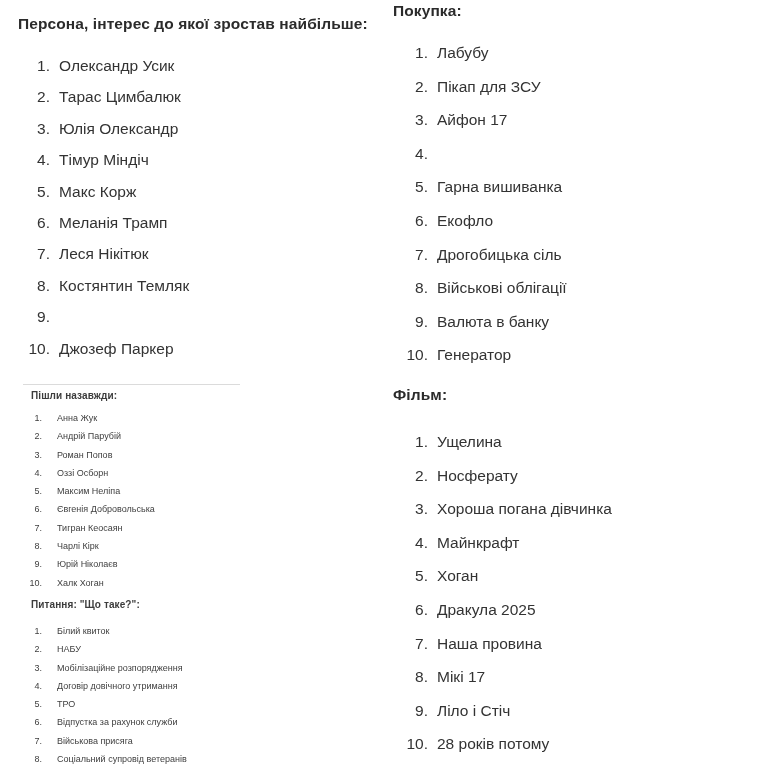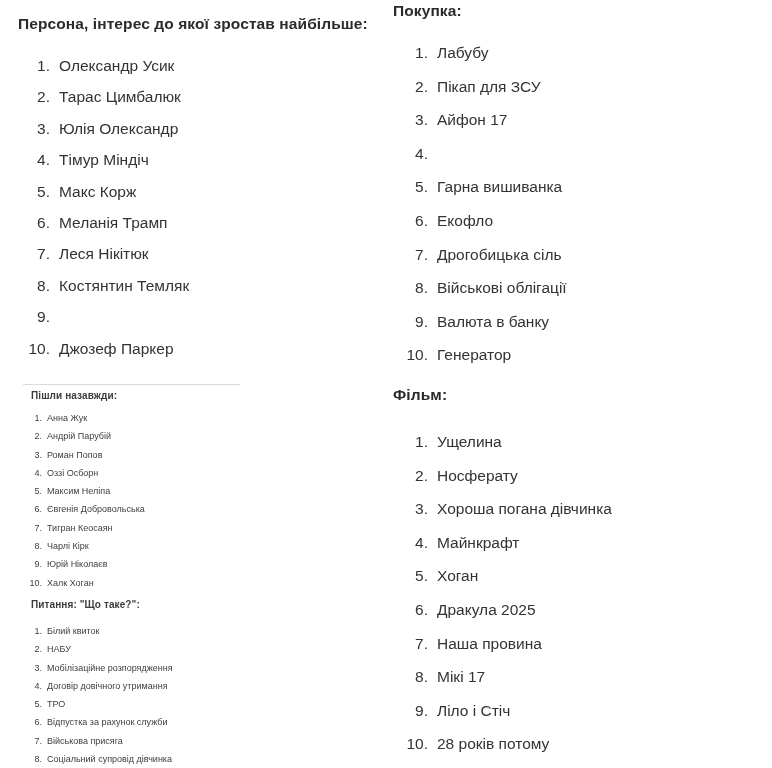--- a/index.html
+++ b/index.html
@@ -44,21 +44,21 @@
   }
   ol.small li {
     display:flex;
     align-items:flex-start;
     font-size:9px;
     color:#3e3e3e;
     height:18.3px;
     white-space:nowrap;
   }
   ol.small li .num { display:inline-block; width:22px; text-align:right; flex:0 0 auto; }
-  ol.small li .txt { margin-left:5px; }
+  ol.small li .txt { margin-left:15px; }
 
   .divider {
     position:absolute;
     left:23px; top:384px;
     width:217px; height:1px;
     background:#dbdbdb;
   }
 </style>
 </head>
 <body>
@@ -179,21 +179,21 @@
       <li>
         <span class="num">6.</span>
         <span class="txt">Відпустка за рахунок служби</span>
       </li>
       <li>
         <span class="num">7.</span>
         <span class="txt">Військова присяга</span>
       </li>
       <li>
         <span class="num">8.</span>
-        <span class="txt">Соціальний супровід дівчинка</span>
+        <span class="txt">Соціальний супровід ветеранів</span>
       </li>
     </ol>
 
   <h2 class="abs title-big" style="left:393px; top:2px;">Покупка:</h2>
   <ol class="abs list big right" style="left:386px; top:44px;">
       <li>
         <span class="num">1.</span>
         <span class="txt">Лабубу</span>
       </li>
       <li>

